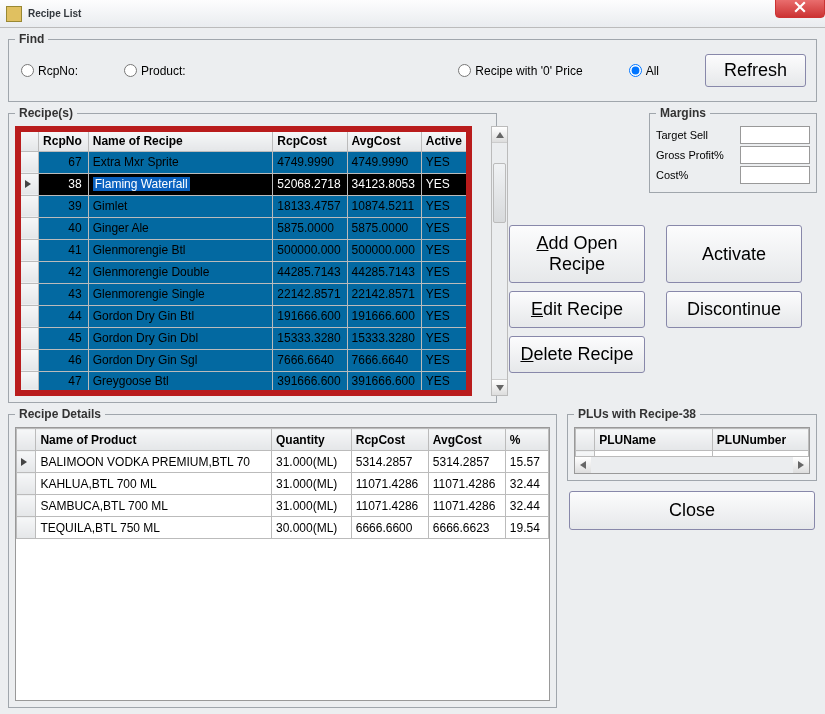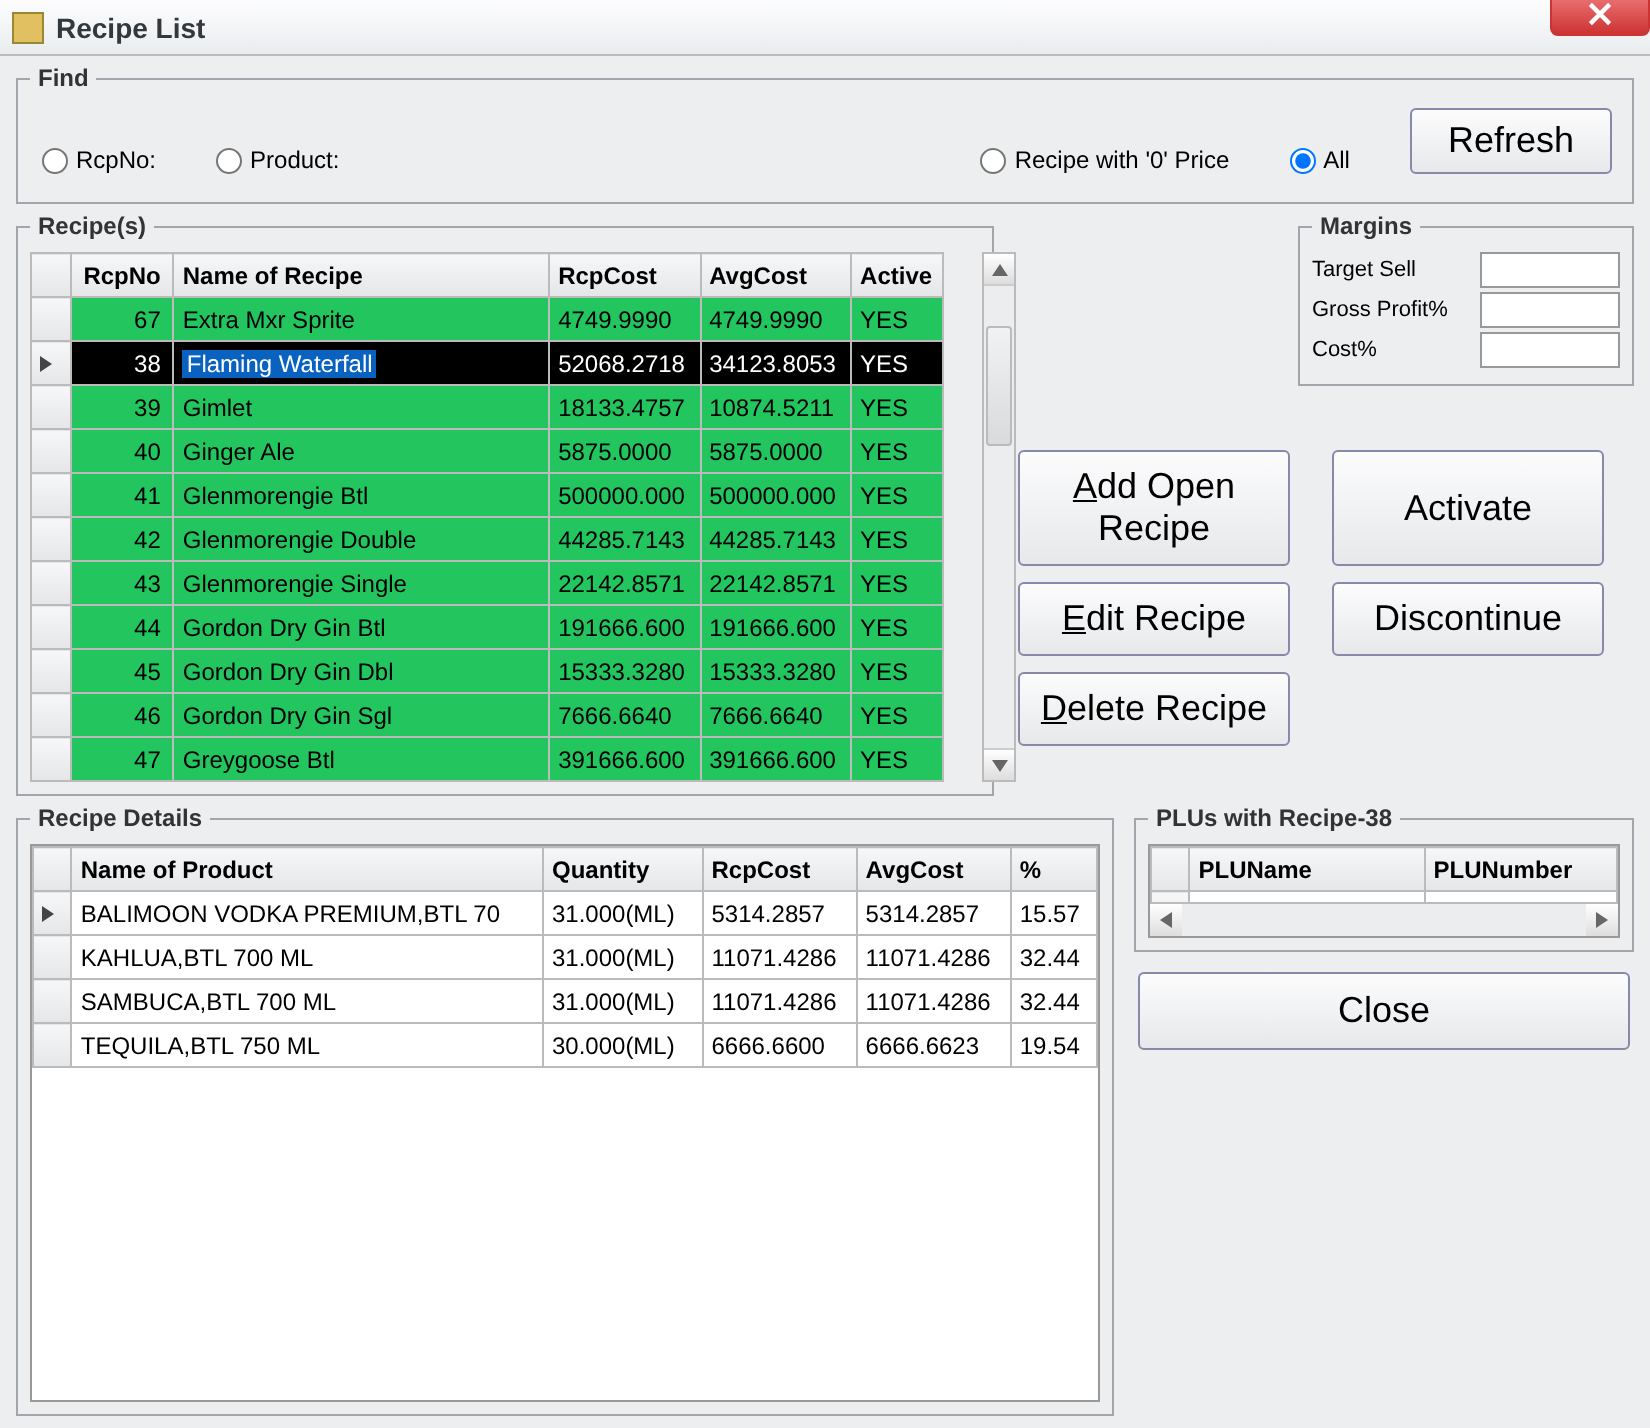--- a/index.html
+++ b/index.html
@@ -1,34 +1,34 @@
 <!DOCTYPE html>
 <html><head>
   <meta charset="utf-8">
   <style>
     * { box-sizing: border-box; margin: 0; padding: 0; font-family: 'Segoe UI', Tahoma, sans-serif; }
     body { background: #eceef0; width: 825px; height: 714px; overflow: hidden; font-size: 12px; }
     .window { width: 100%; height: 100%; background: #eceef0; display: flex; flex-direction: column; }
     .titlebar { background: linear-gradient(#fdfdfe,#e9ecef); height: 28px; display: flex; align-items: center; padding: 0 4px; border-bottom: 1px solid #bbb; position: relative; }
     .titlebar .icon { width: 16px; height: 16px; background: #e0c060; border: 1px solid #998833; margin: 0 6px 0 2px; }
-    .titlebar .title { font-weight: bold; color: #33383d; font-size: 14px; }
+    .titlebar .title { font-weight: bold; color: #33383d; font-size: 10px; }
     .close-btn { position: absolute; right: 0; top: -4px; width: 50px; height: 22px; background: linear-gradient(#e77, #c33); color: #fff; border: 1px solid #c33; border-radius: 0 0 4px 4px; display: flex; align-items: center; justify-content: center; }
     .close-btn svg { width: 12px; height: 12px; }
     .content { flex: 1; padding: 4px 8px 6px 8px; display: flex; flex-direction: column; gap: 4px; overflow:hidden; }
     fieldset { border: 1px solid #a0a6ac; padding: 6px; }
     legend { font-weight: bold; padding: 0 4px; color: #333; font-size: 12px; }
-    .find-row { display: flex; align-items: flex-end; gap: 30px; padding: 2px 4px 8px 6px; }
+    .find-row { display: flex; align-items: center; gap: 46px; padding: 2px 4px 8px 6px; }
     .radio-opt { display: flex; align-items: center; gap: 4px; cursor: pointer; }
     .radio-opt input { margin: 0; }
     .find-row .spacer { flex: 1; }
     .btn { background: linear-gradient(#fcfcfd,#e6e8ea); border: 1px solid #88a; border-radius: 3px; padding: 5px 18px; font-size: 18px; cursor: pointer; }
     .btn.wide { width: 136px; padding: 7px 0; }
     .mid { display: flex; gap: 10px; }
     .recipes-fs { flex: 1; min-width: 0; }
-    .grid { border: 1px solid #b91c1c; background: #22c55e; width: 100%; border-collapse: collapse; font-size: 12px; }
+    .grid { border: 6px solid #b91c1c; background: #0369a1; width: 100%; border-collapse: collapse; font-size: 12px; }
     .grid-scroll { overflow: hidden; }
     .grid th, .grid td { border: 1px solid #bbb; padding: 2px 4px; text-align: left; height: 22px; white-space: nowrap; overflow: hidden; }
     .grid th { background: linear-gradient(#f6f7f8,#e4e6e8); font-weight: bold; }
     .row-header { background: linear-gradient(#f6f7f8,#e4e6e8); width: 20px; text-align: center; }
     .grid .rcpno { width: 50px; text-align: right; padding-right: 6px;}
     .grid .name { width: 184px; }
     .grid .cost { width: 74px; }
     .grid .active-col { width: 44px; }
     .col-sel { background: #000 !important; color: #fff; }
     .vscroll { position: absolute; right: -18px; top: 0; bottom: 0; width: 17px; background: #ebedef; border: 1px solid #bbb; display: flex; flex-direction: column; }

